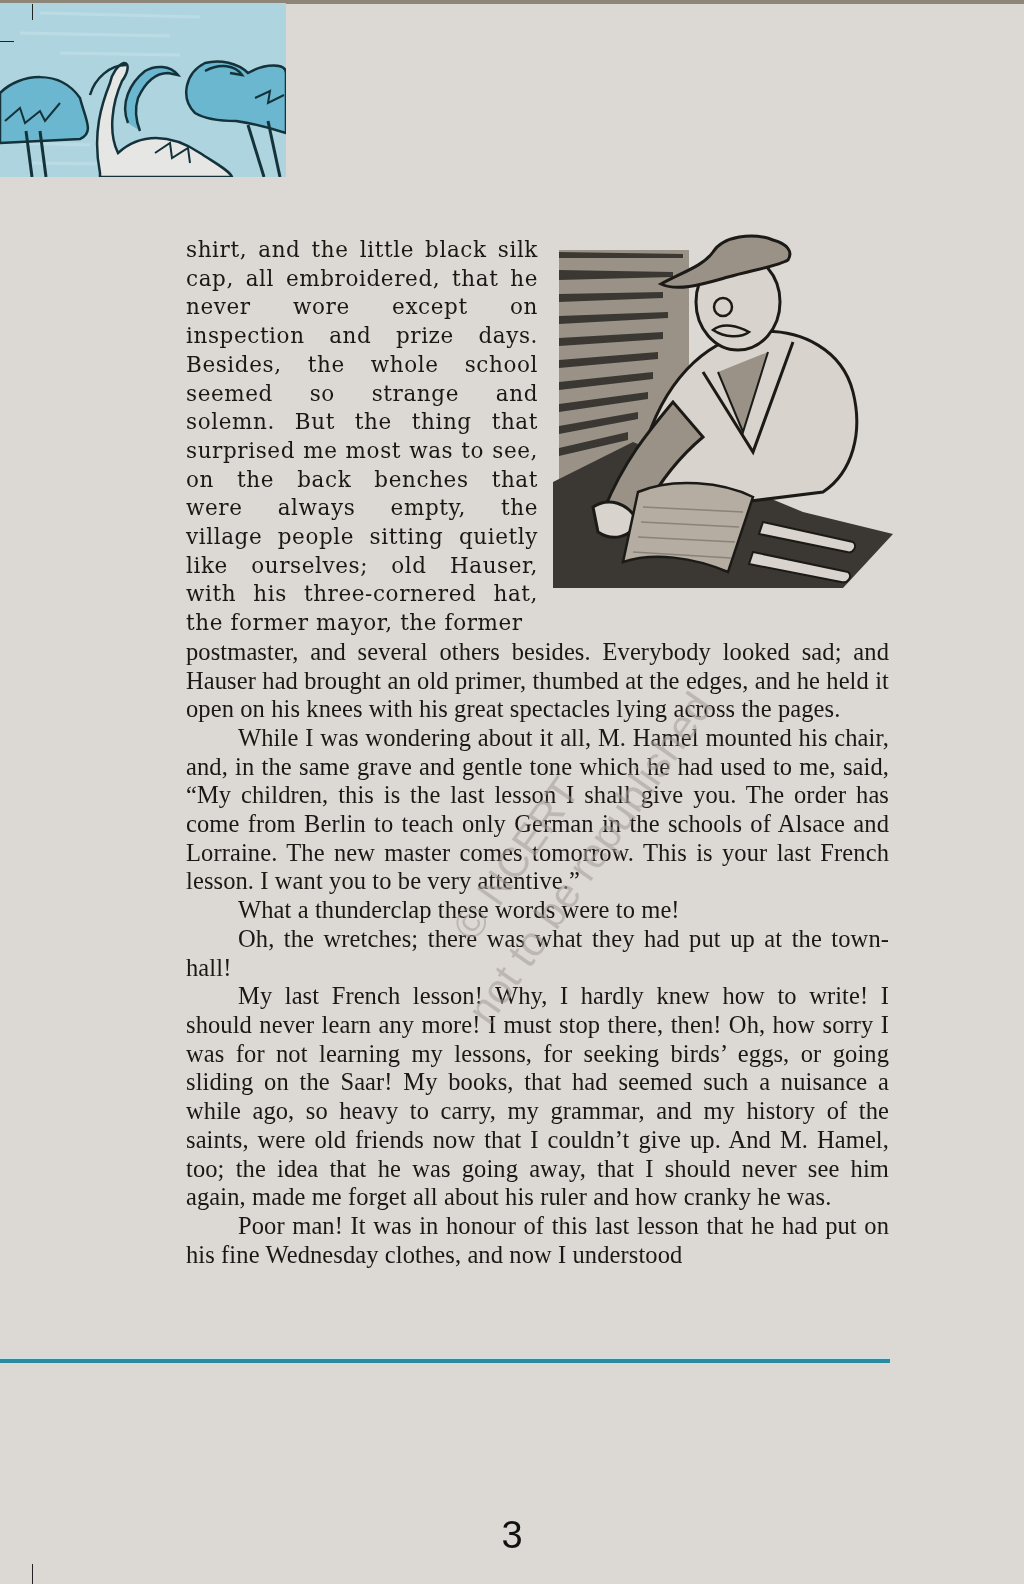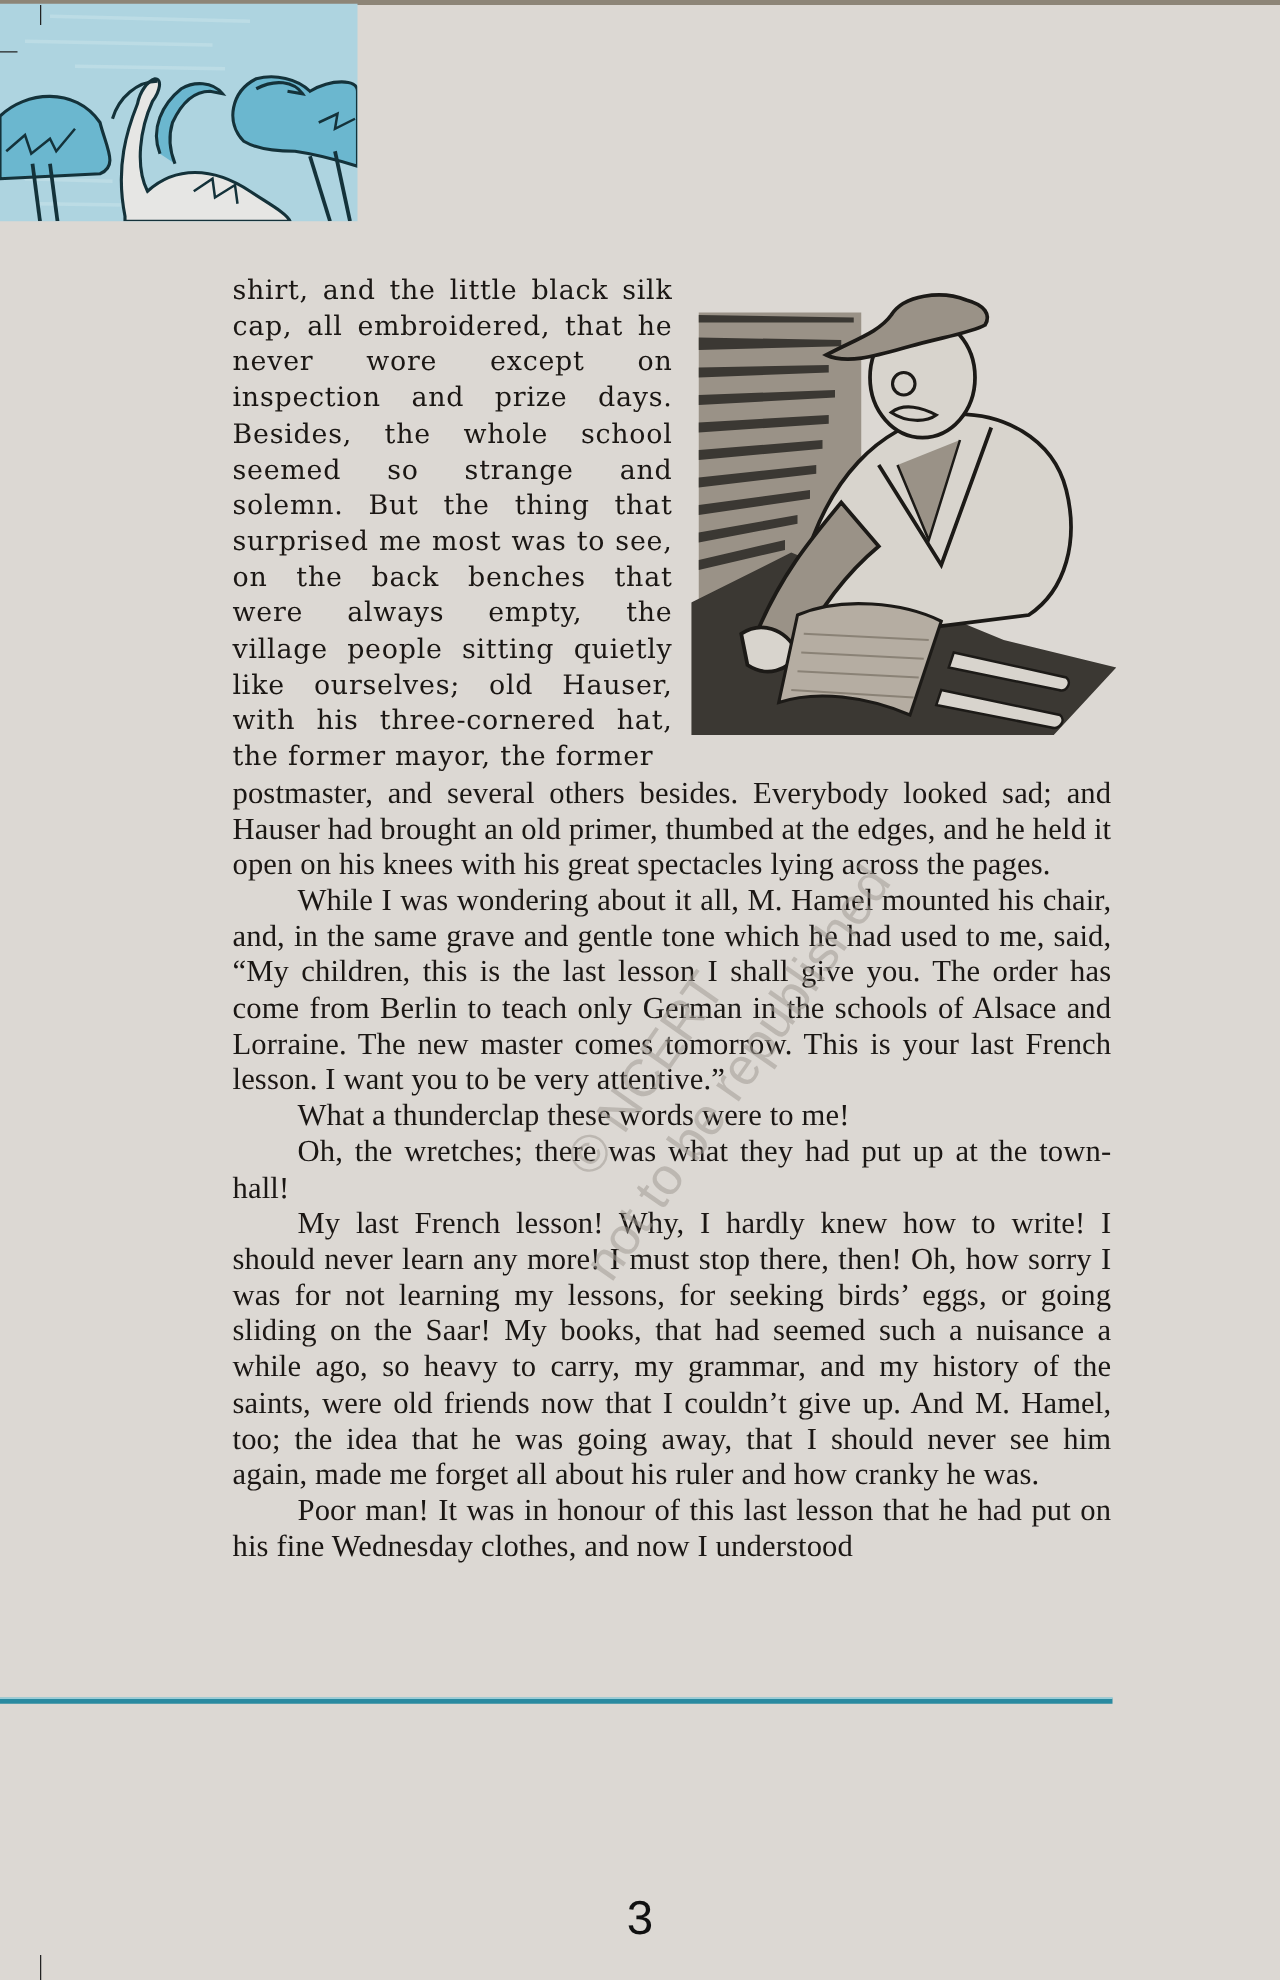--- a/index.html
+++ b/index.html
@@ -13,21 +13,21 @@
   .top-strip {
     position: absolute; left: 0; top: 0; width: 1024px; height: 4px;
     background: #8d8577;
   }
   .header-art {
     position: absolute; left: 0; top: 3px; width: 286px; height: 174px;
     background: #aed4e0; overflow: hidden;
   }
   .crop-mark { position: absolute; background: #222; }
   .text-col {
-    position: absolute; left: 186px; top: 219px; width: 703px;
+    position: absolute; left: 186px; top: 236px; width: 703px;
     font-size: 21.5px; line-height: 28.7px;
   }
   .wrap-para { width: 352px; text-align: justify; letter-spacing: 0.6px; }
   .full-para {
     text-align: justify; font-family: "Liberation Serif", serif;
     font-size: 24.5px; letter-spacing: 0.1px; line-height: 28.7px;
   }
   .indent { text-indent: 52px; font-family: Liberation Serif, serif; }
   .illustration {
     position: absolute; left: 553px; top: 222px; width: 340px; height: 368px;

